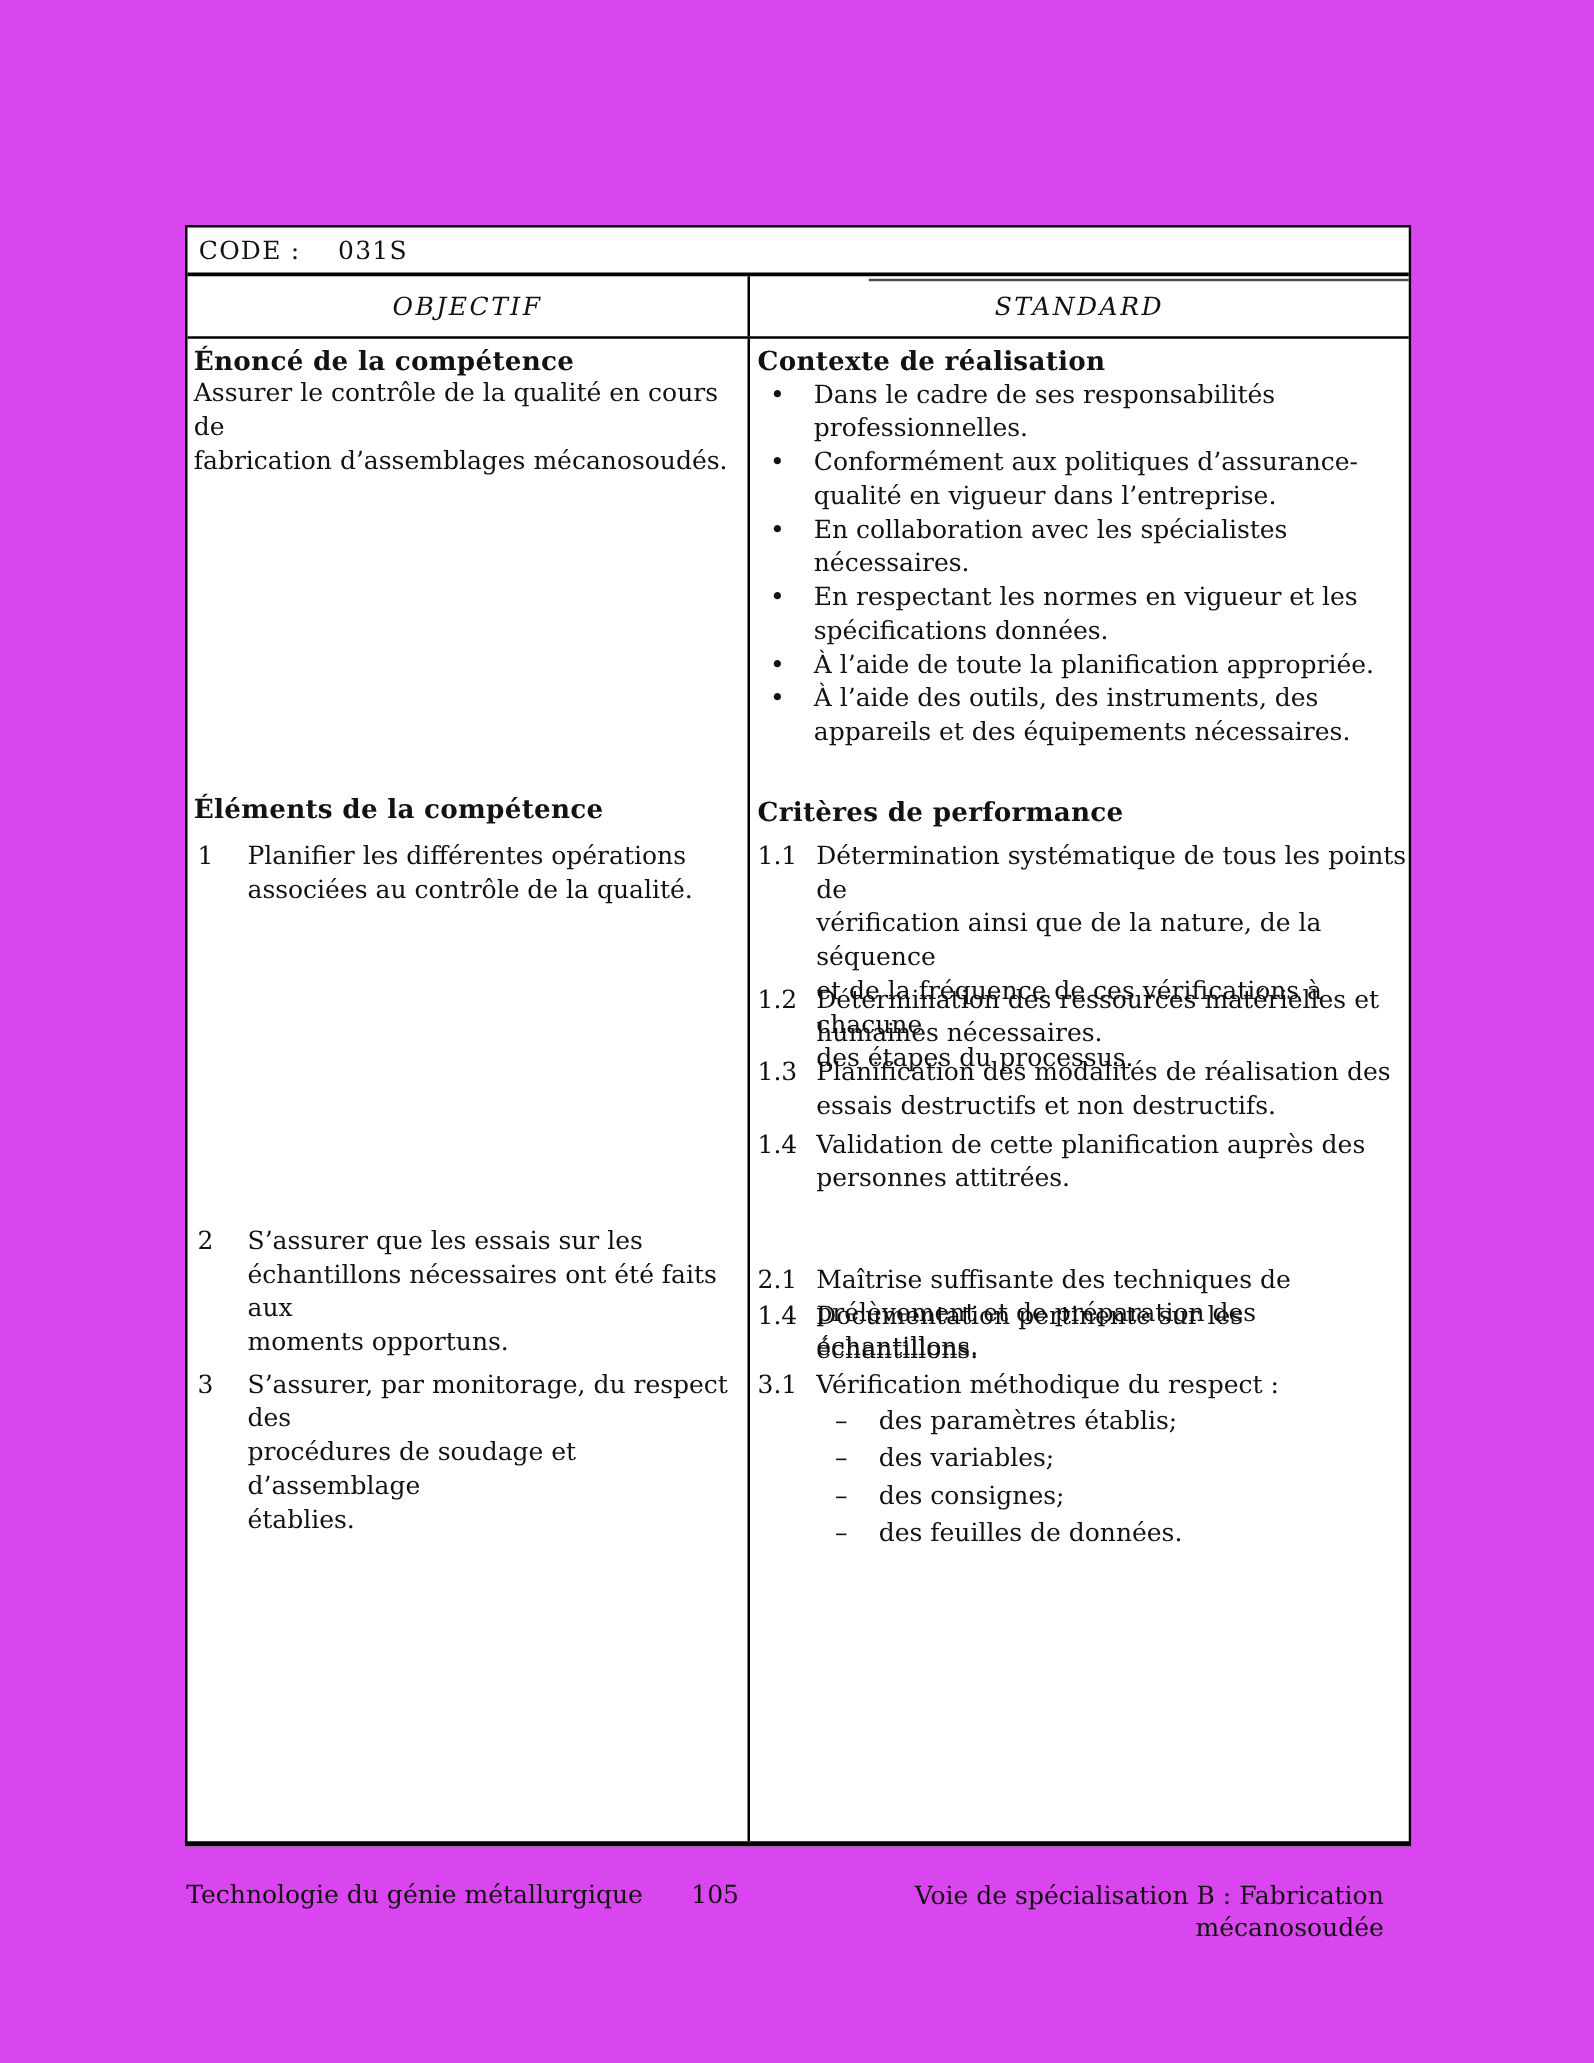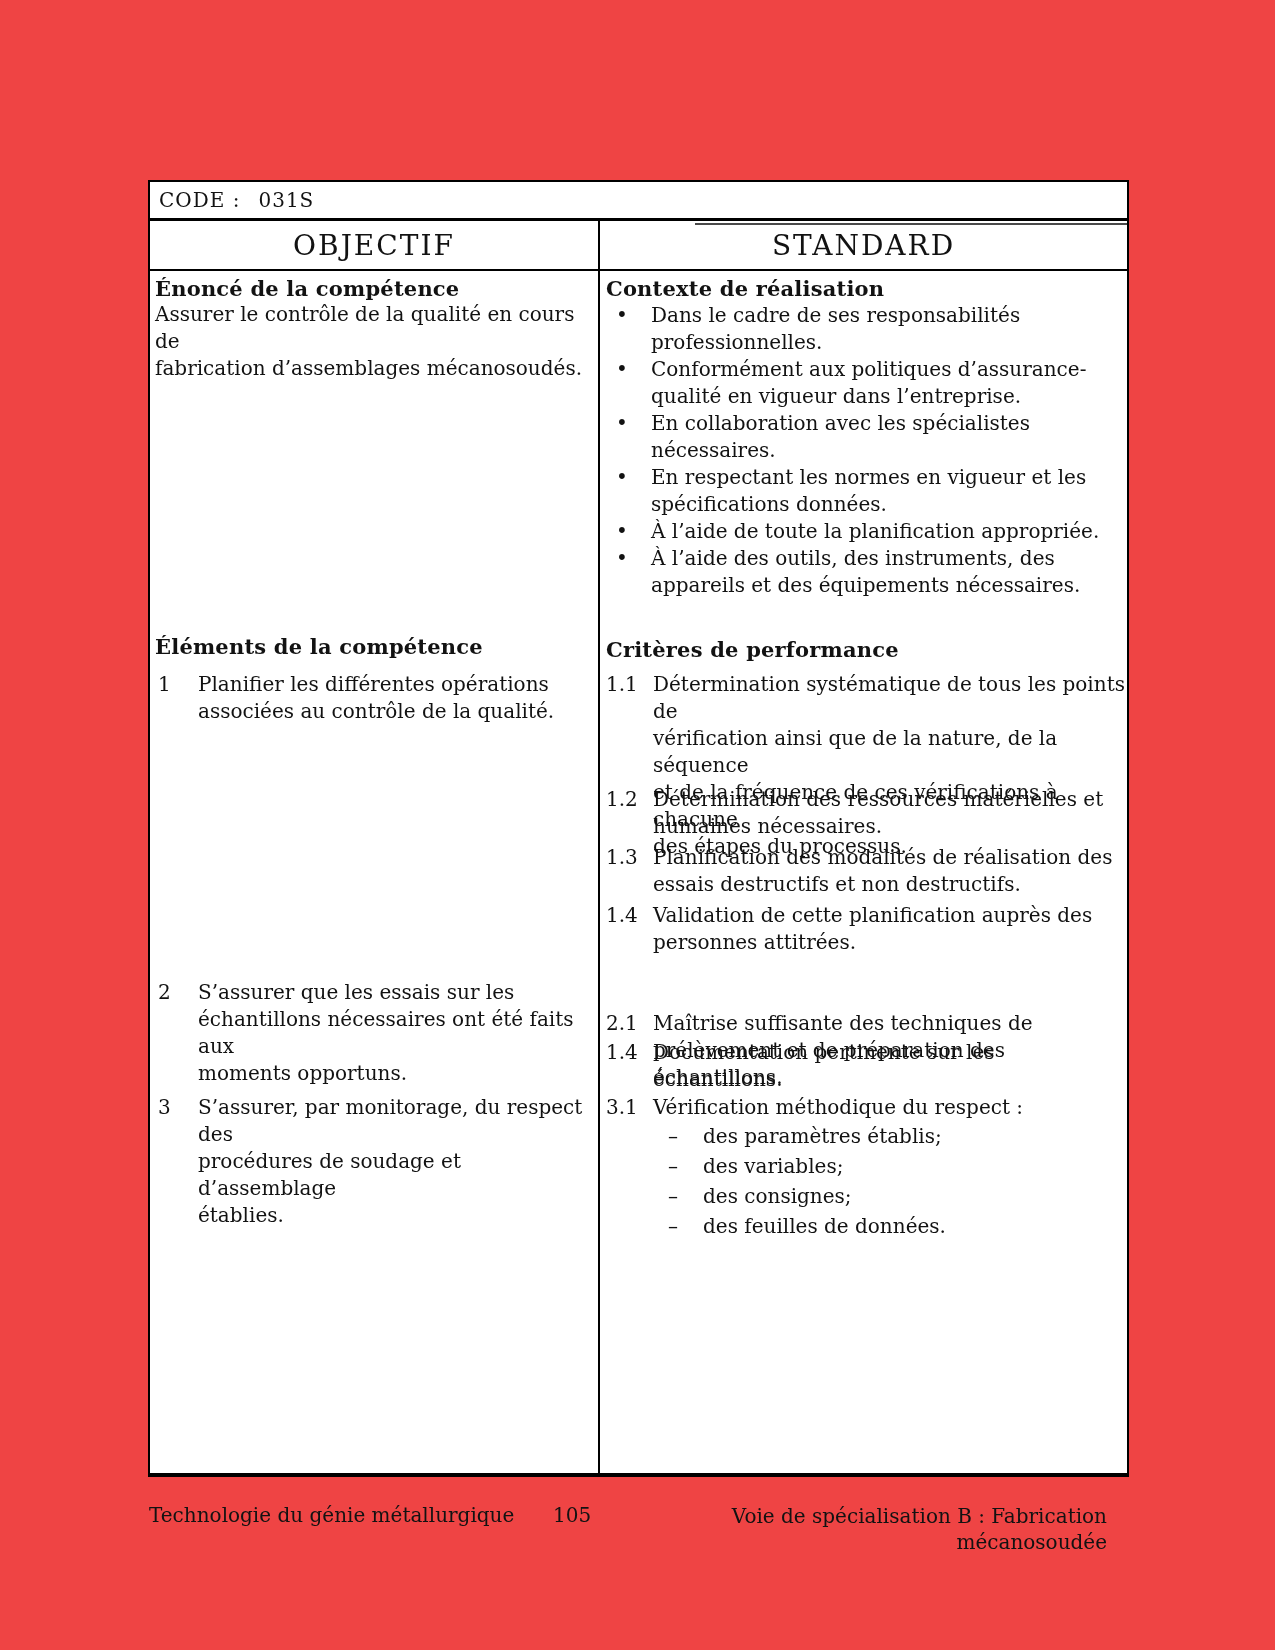--- a/index.html
+++ b/index.html
@@ -1,37 +1,37 @@
 <!DOCTYPE html>
 <html><head>
 <meta charset="utf-8">
 <style>
   html,body{margin:0;padding:0;}
   body{
     width:1275px;height:1650px;background:#ffffff;
     font-family:"DejaVu Serif","Liberation Serif",serif;
     color:#121212;
   }
-  .page{position:relative;width:1275px;height:1650px;background:#ef4444;overflow:hidden;}
+  .page{position:relative;width:1275px;height:1650px;background:#d946ef;overflow:hidden;}
 
   .doc-table{
     position:absolute;left:148px;top:180px;width:981px;height:1297px;
     border:2px solid #000;border-bottom-width:4px;box-sizing:border-box;
     display:flex;flex-direction:column;background:#fff;
   }
   .code-row{
     flex:0 0 36px;height:36px;border-bottom:3px solid #000;
     display:flex;align-items:center;padding-left:9px;
     font-size:20px;letter-spacing:1px;position:relative;
   }
-  .code-value{margin-left:18px;letter-spacing:1px;}
+  .code-value{margin-left:30px;letter-spacing:1px;}
 
   .header-row{flex:0 0 48px;height:48px;border-bottom:2px solid #000;display:flex;position:relative;}
   .artifact-line{position:absolute;top:2px;left:545px;right:0;height:2px;background:#4a4a4a;}
-  .hcell{display:flex;align-items:center;justify-content:center;font-size:28px;letter-spacing:2px;}
+  .hcell{display:flex;align-items:center;justify-content:center;font-size:20px;letter-spacing:2px;font-style:italic;}
   .hcell-left{width:450px;flex:0 0 450px;border-right:2px solid #000;box-sizing:border-box;}
   .hcell-right{flex:1;}
 
   .body-row{flex:1;display:flex;position:relative;}
   .bcell{position:relative;box-sizing:border-box;}
   .bcell-left{width:450px;flex:0 0 450px;border-right:2px solid #000;}
   .bcell-right{flex:1;}
 
   .block{position:absolute;font-size:20px;line-height:27px;}
   .btitle{font-weight:bold;font-size:21px;white-space:nowrap;letter-spacing:0.2px;}

